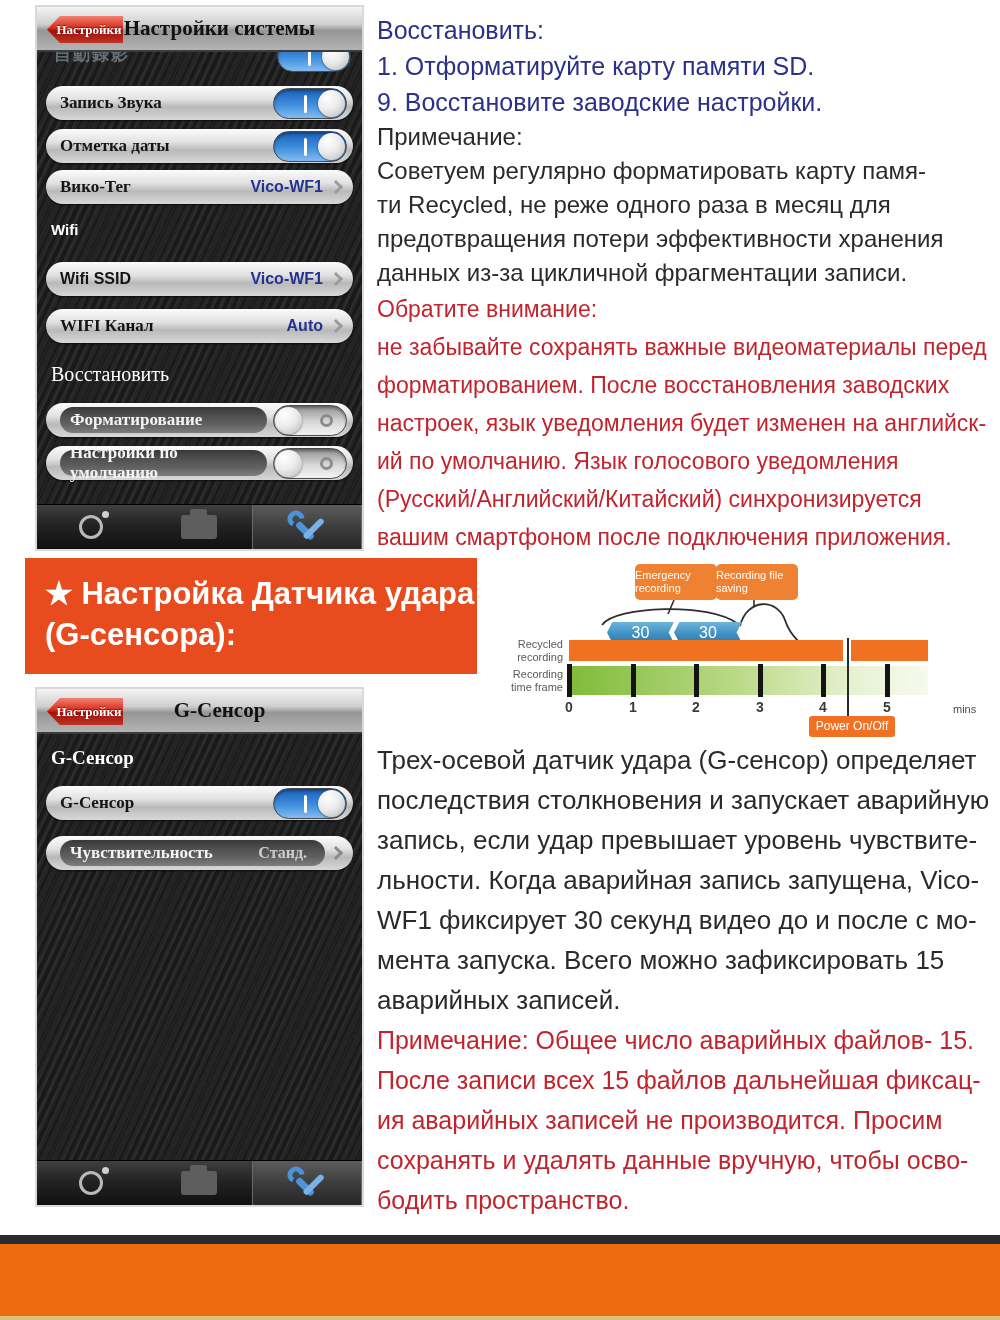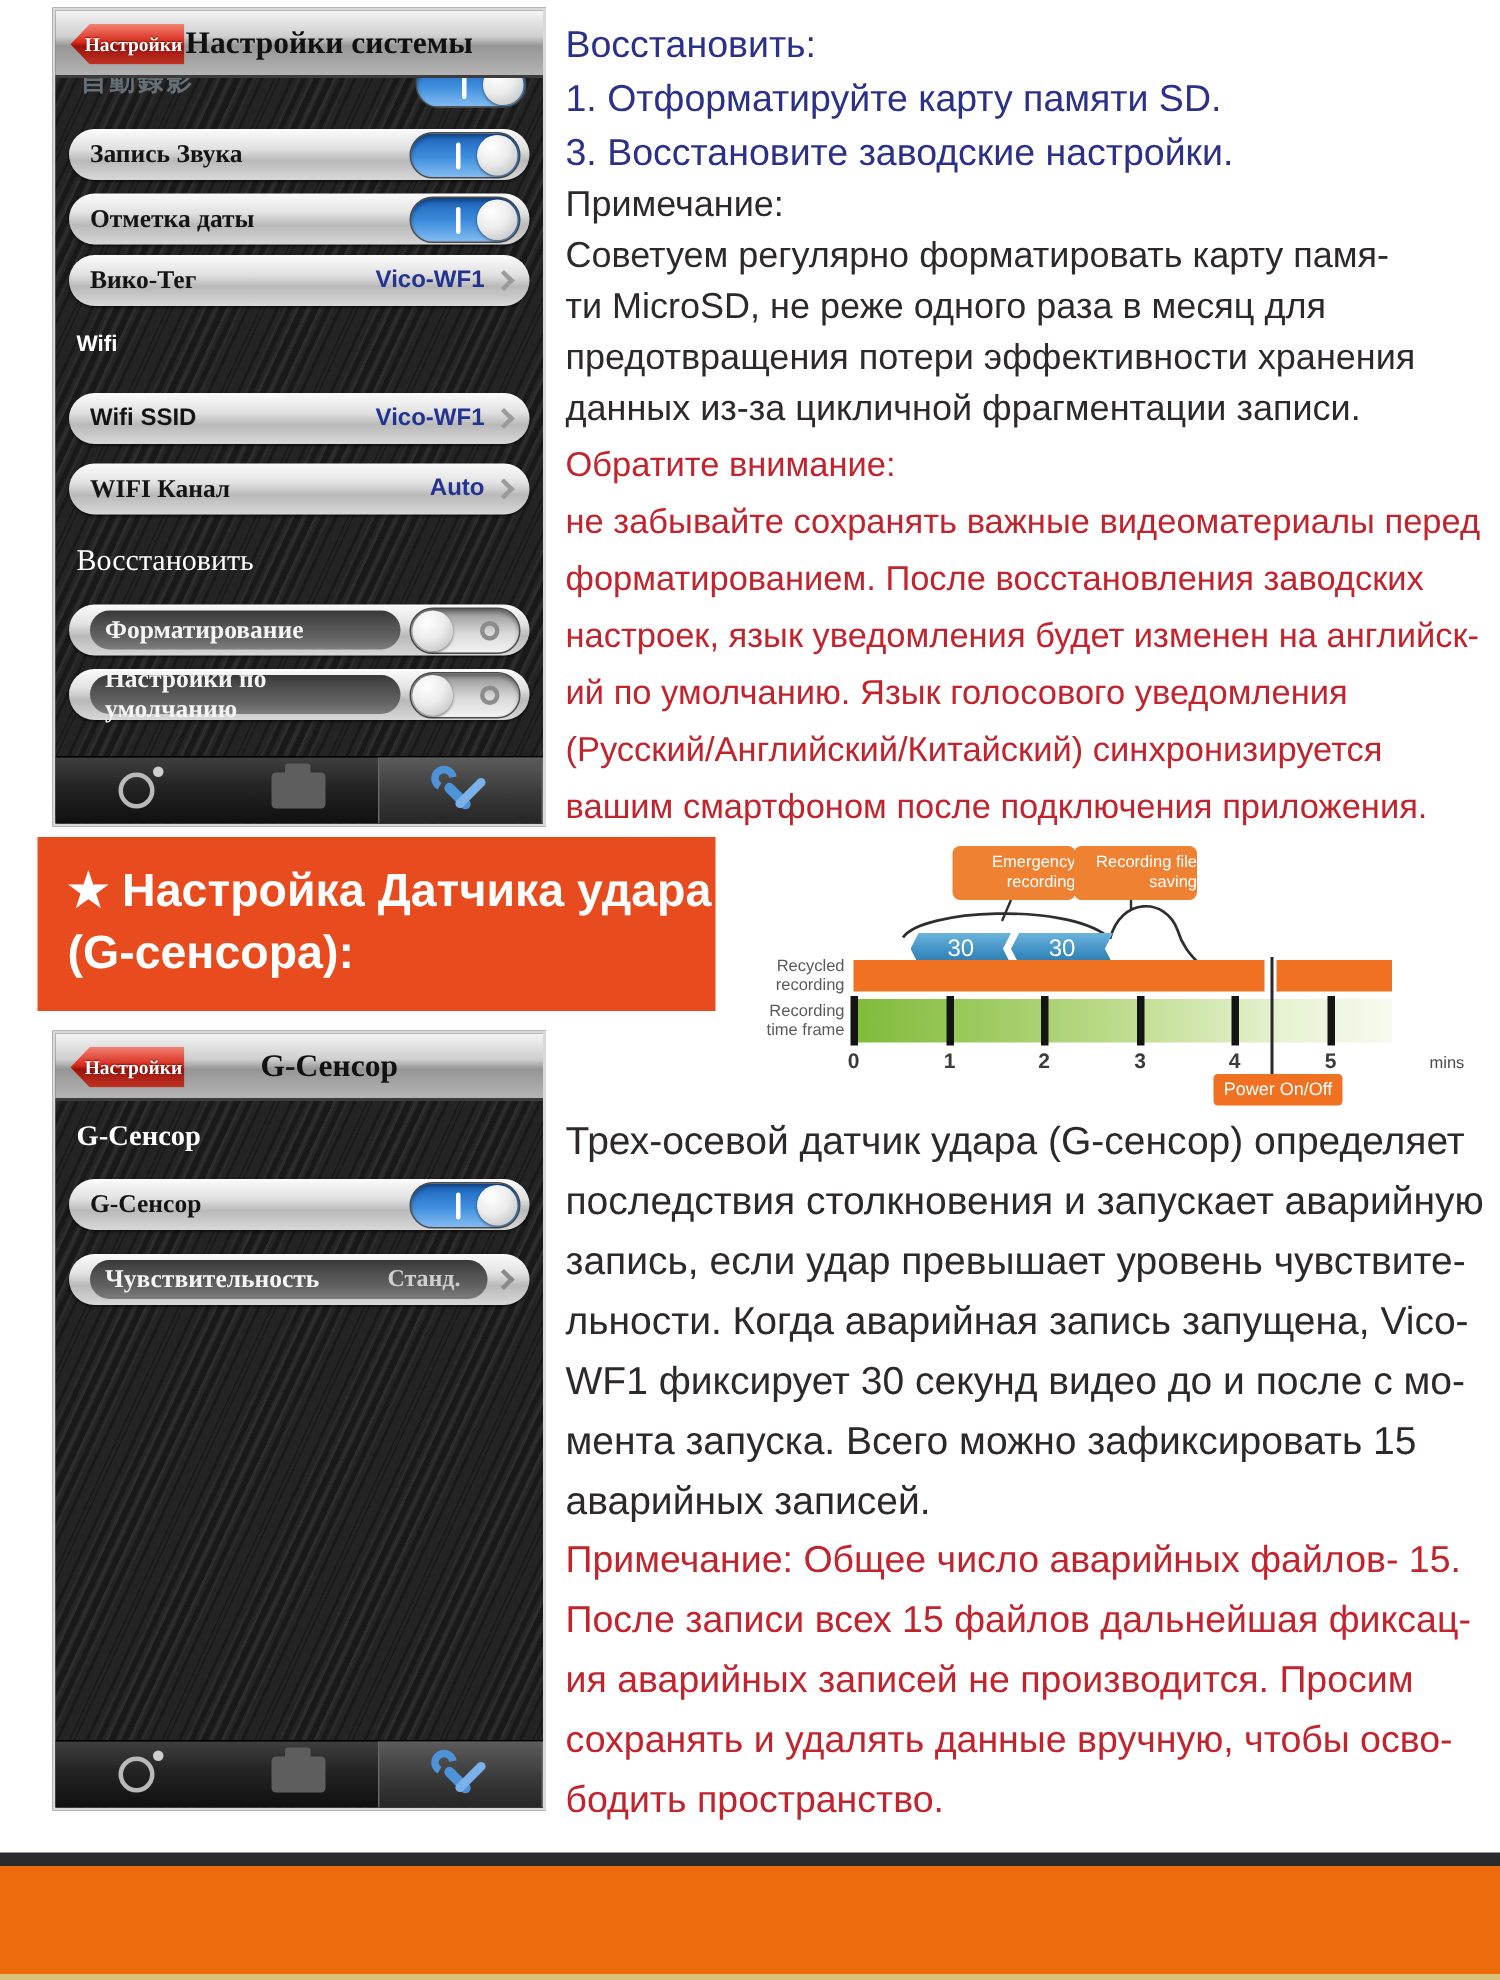--- a/index.html
+++ b/index.html
@@ -90,21 +90,21 @@
   .blk { color:#2d292a; }
   .red { color:#c2242e; }
 
   
   .banner { position:absolute; left:25px; top:558px; width:452px; height:116px; background:#e84b1d;
       color:#fff; font-weight:bold; font-size:31px; line-height:41px; padding:15px 0 0 20px; }
 
   
   .diagram { position:absolute; left:495px; top:558px; width:502px; height:186px; font-family:"Liberation Sans",sans-serif; }
   .dg-box { position:absolute; width:82px; height:36px; background:#ef8232; border-radius:5px;
-      color:#fff; font-size:11px; line-height:13px; text-align:right; padding-top:5px; }
+      color:#fff; font-size:11px; line-height:13px; text-align:left; padding-top:5px; }
   .dg-ribbon { position:absolute; height:21px; color:#fff; font-size:16px; line-height:21px; text-align:center;
       background:linear-gradient(180deg,#6cb4dd 0%,#3e8fc2 60%,#2f7aa9 100%);
       clip-path:polygon(0% 50%, 8% 0%, 100% 0%, 92% 50%, 100% 100%, 8% 100%); }
   .dg-sidelabel { position:absolute; width:70px; text-align:right; color:#595a5c; font-size:11px; line-height:13px; }
   .dg-bar { position:absolute; top:82px; height:21px; background:#ef7121; }
   .dg-green { position:absolute; left:74px; top:108px; width:359px; height:29px;
       background:linear-gradient(90deg,#7fbb39 0%,#b8d884 45%,#e7f2d2 80%,#f7faef 100%); }
   .dg-tick { position:absolute; top:106px; width:5px; height:33px; background:#141414; }
   .dg-num { position:absolute; top:141px; width:22px; text-align:center; font-size:14px; color:#3b3b3b; font-weight:bold; }
   .dg-mins { position:absolute; left:438px; top:145px; font-size:11px; color:#4a4a4a;padding-left:20px; }
@@ -218,26 +218,26 @@
           </svg>
         </div>
       </div>
     </div>
   </div>
 
   <div class="txt" style="left:377px; top:12px;">
     <div class="l34h navy">Восстановить:</div>
     <div class="l34h navy">
         <div>1. Отформатируйте карту памяти SD.</div>
-        <div>3. Восстановите заводские настройки.</div>
+        <div>9. Восстановите заводские настройки.</div>
       </div>
     <div class="l34 blk">Примечание:</div>
     <div class="l34 blk">
         <div>Советуем регулярно форматировать карту памя-</div>
-        <div>ти MicroSD, не реже одного раза в месяц для</div>
+        <div>ти Recycled, не реже одного раза в месяц для</div>
         <div>предотвращения потери эффективности хранения</div>
         <div>данных из-за цикличной фрагментации записи.</div>
       </div>
     <div class="l38 red">Обратите внимание:</div>
     <div class="l38 red">
         <div>не забывайте сохранять важные видеоматериалы перед</div>
         <div>форматированием. После восстановления заводских</div>
         <div>настроек, язык уведомления будет изменен на английск-</div>
         <div>ий по умолчанию. Язык голосового уведомления</div>
         <div>(Русский/Английский/Китайский) синхронизируется</div>

